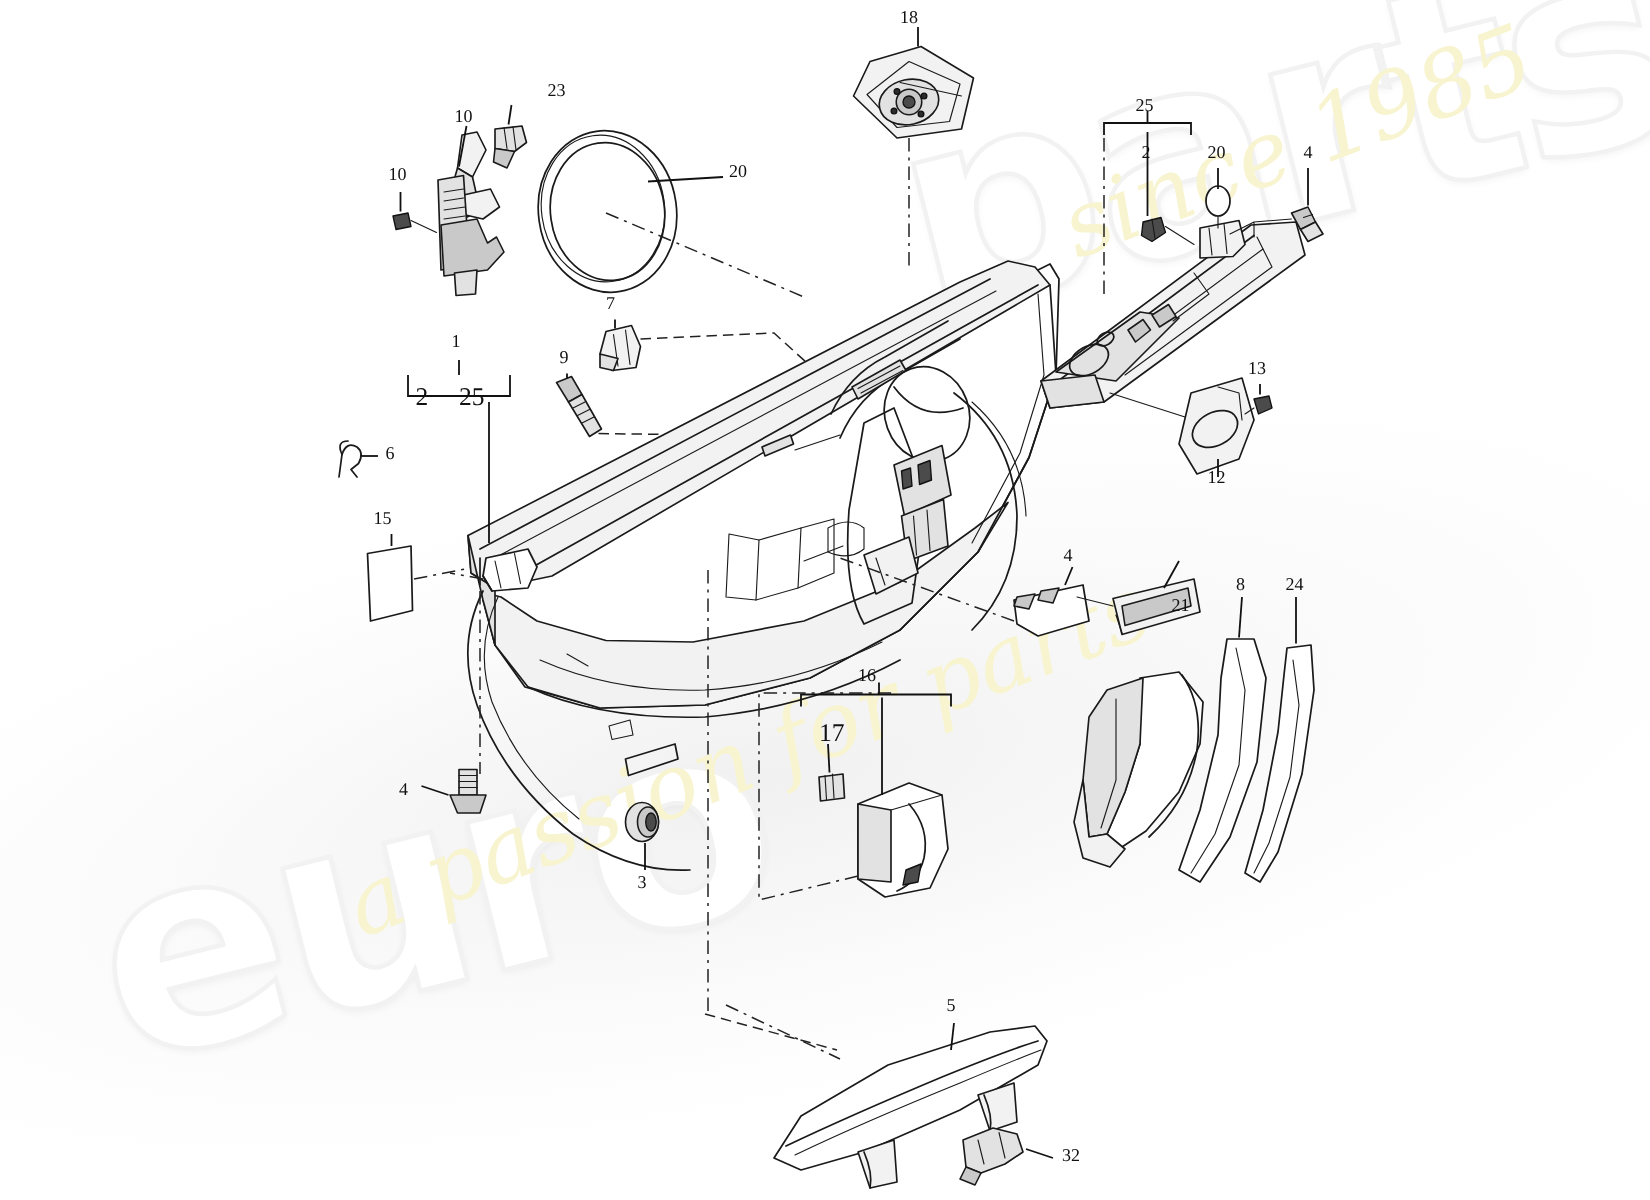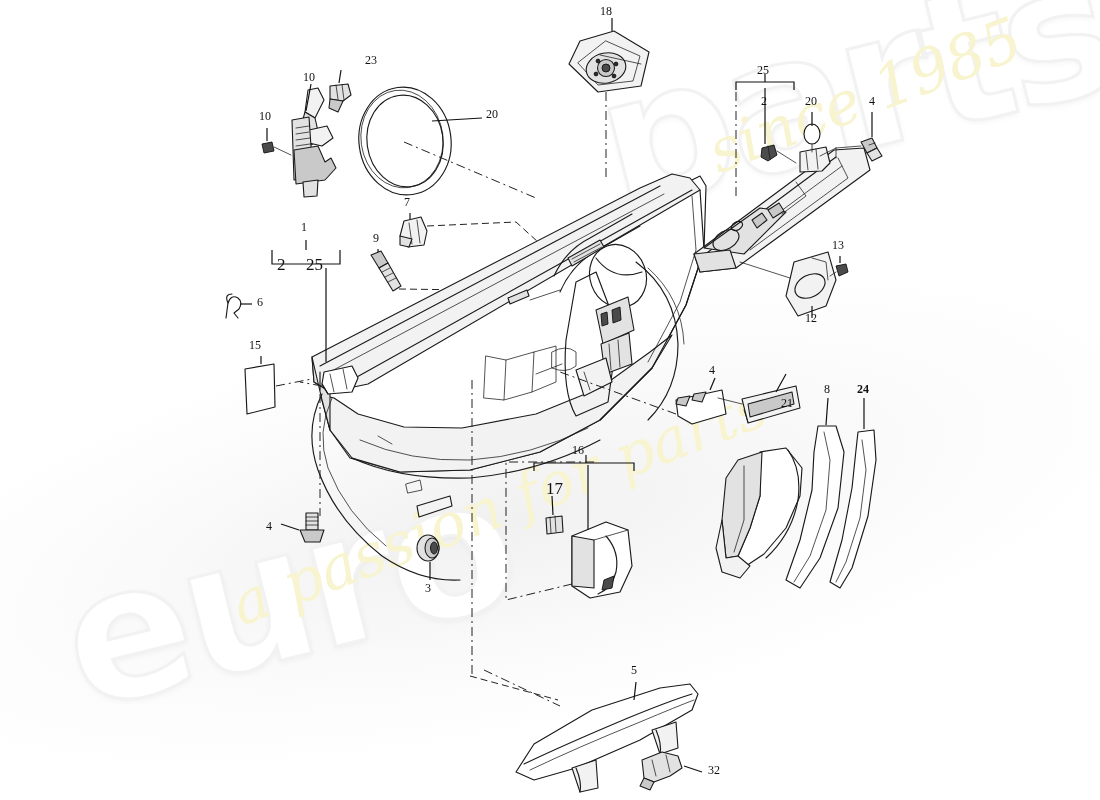--- a/index.html
+++ b/index.html
@@ -393,21 +393,21 @@
   <div class="num" style="left:373px;top:232px;">9</div>
   <div class="num" style="left:301px;top:221px;">1</div>
   <div class="num small" style="left:277px;top:256px;">2</div>
   <div class="num small" style="left:306px;top:256px;">25</div>
   <div class="num" style="left:257px;top:296px;">6</div>
   <div class="num" style="left:805px;top:312px;">12</div>
   <div class="num" style="left:249px;top:339px;">15</div>
   <div class="num" style="left:709px;top:364px;">4</div>
   <div class="num" style="left:781px;top:361px;margin-top:36px;">21</div>
   <div class="num" style="left:824px;top:383px;">8</div>
-  <div class="num" style="left:857px;top:383px;font-weight:bold;">24</div>
+  <div class="num" style="left:857px;top:383px;">24</div>
   <div class="num" style="left:572px;top:444px;">16</div>
   <div class="num small" style="left:546px;top:480px;">17</div>
   <div class="num" style="left:266px;top:520px;">4</div>
   <div class="num" style="left:425px;top:582px;">3</div>
   <div class="num" style="left:631px;top:664px;">5</div>
   <div class="num" style="left:708px;top:764px;">32</div>
 
 </div>
 
 </body></html>

